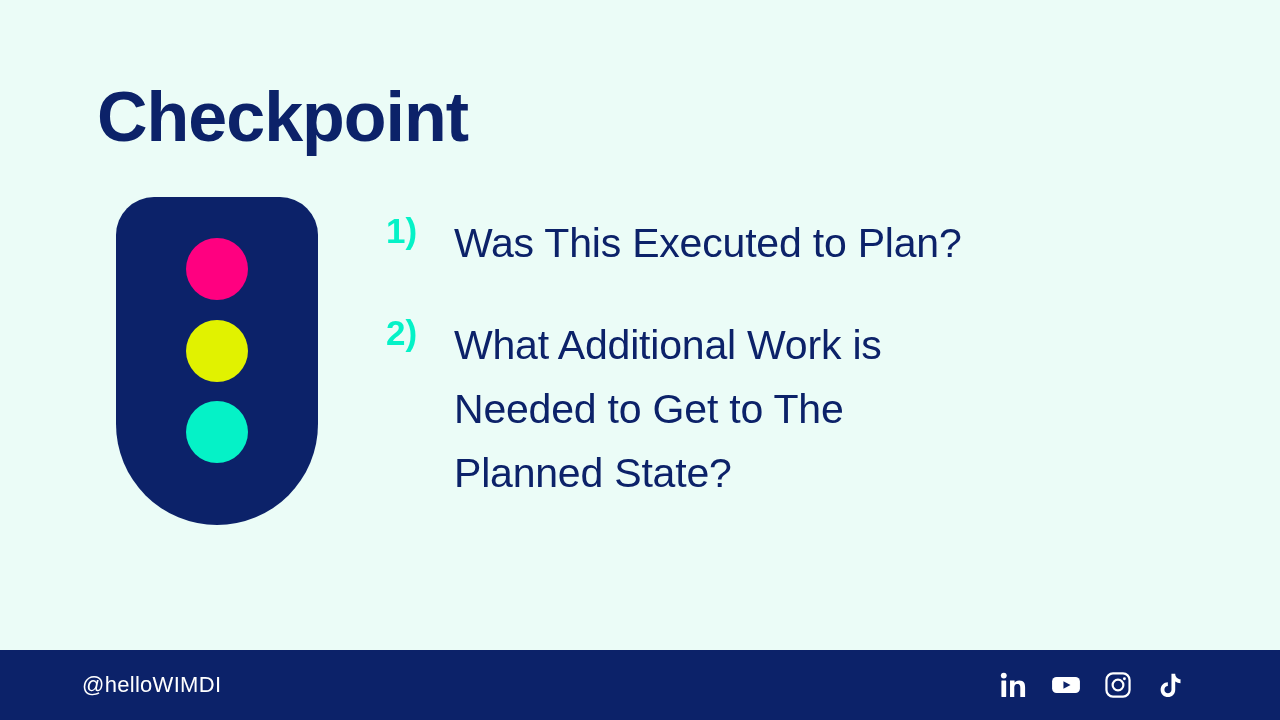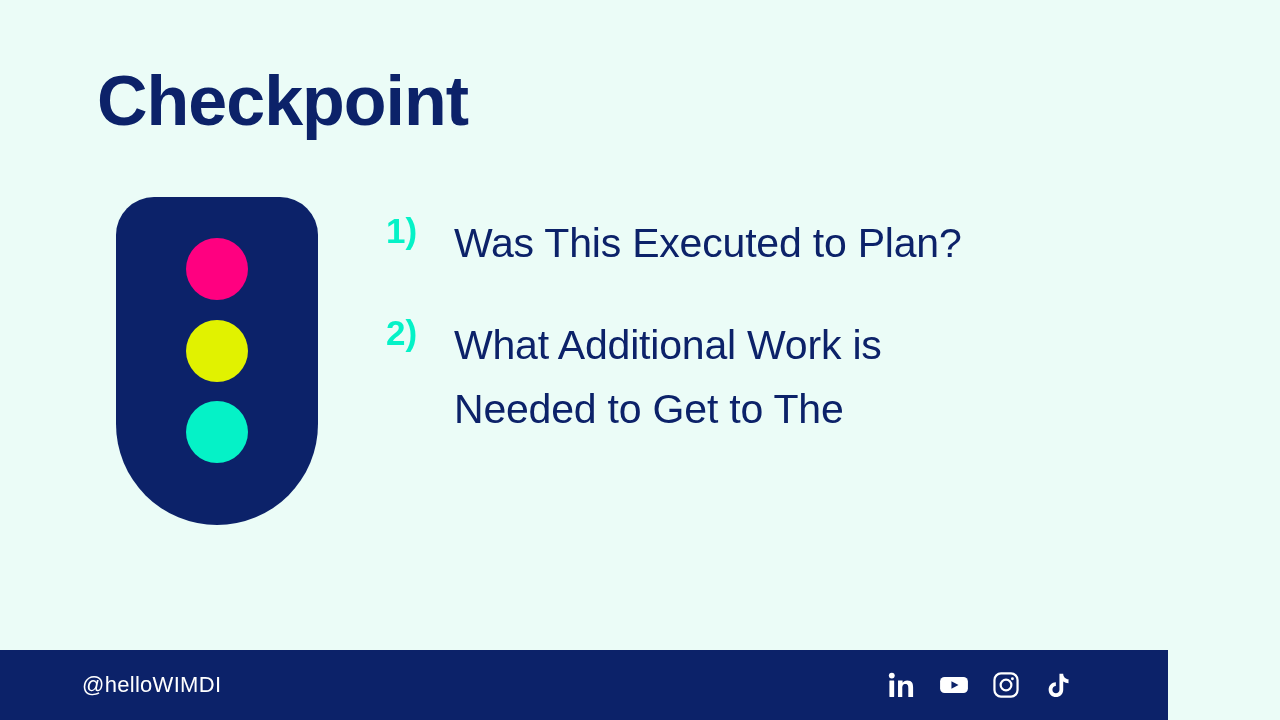--- a/index.html
+++ b/index.html
@@ -19,21 +19,21 @@
     width: 1280px;
     height: 720px;
     background: #EBFCF7;
     box-sizing: border-box;
   }
 
   
   .slide-title {
     position: absolute;
     left: 97px;
-    top: 66px;
+    top: 82px;
     font-size: 70px;
     font-weight: bold;
     letter-spacing: -1px;
     color: #0C2269;
     line-height: 1.0;
     white-space: nowrap;
   }
 
   
   .traffic-light {
@@ -88,21 +88,21 @@
     line-height: 52px;
     letter-spacing: -0.2px;
   }
   .q-text .ln { display: block; margin-top: 12px; }
 
   
   .footer {
     position: absolute;
     left: 0;
     bottom: 0;
-    width: 1168px;
+    width: 1280px;
     height: 70px;
     background: #0C2269;
     display: flex;
     align-items: center;
     justify-content: space-between;
     box-sizing: border-box;
     padding: 0 95px 0 82px;
   }
   .handle {
     color: #FFFFFF;
@@ -145,20 +145,21 @@
       <div class="q-text">
         <span class="ln">Was This Executed to Plan?</span>
       </div>
     </div>
 
     <div class="q-item">
       <div class="q-marker">2)</div>
       <div class="q-text">
         <span class="ln">What Additional Work is</span>
         <span class="ln">Needed to Get to The</span>
+        <span class="ln">Planned State?</span>
       </div>
     </div>
 
   </div>
 
   <div class="footer">
 
     <div class="handle">@helloWIMDI</div>
 
     <div class="socials">

